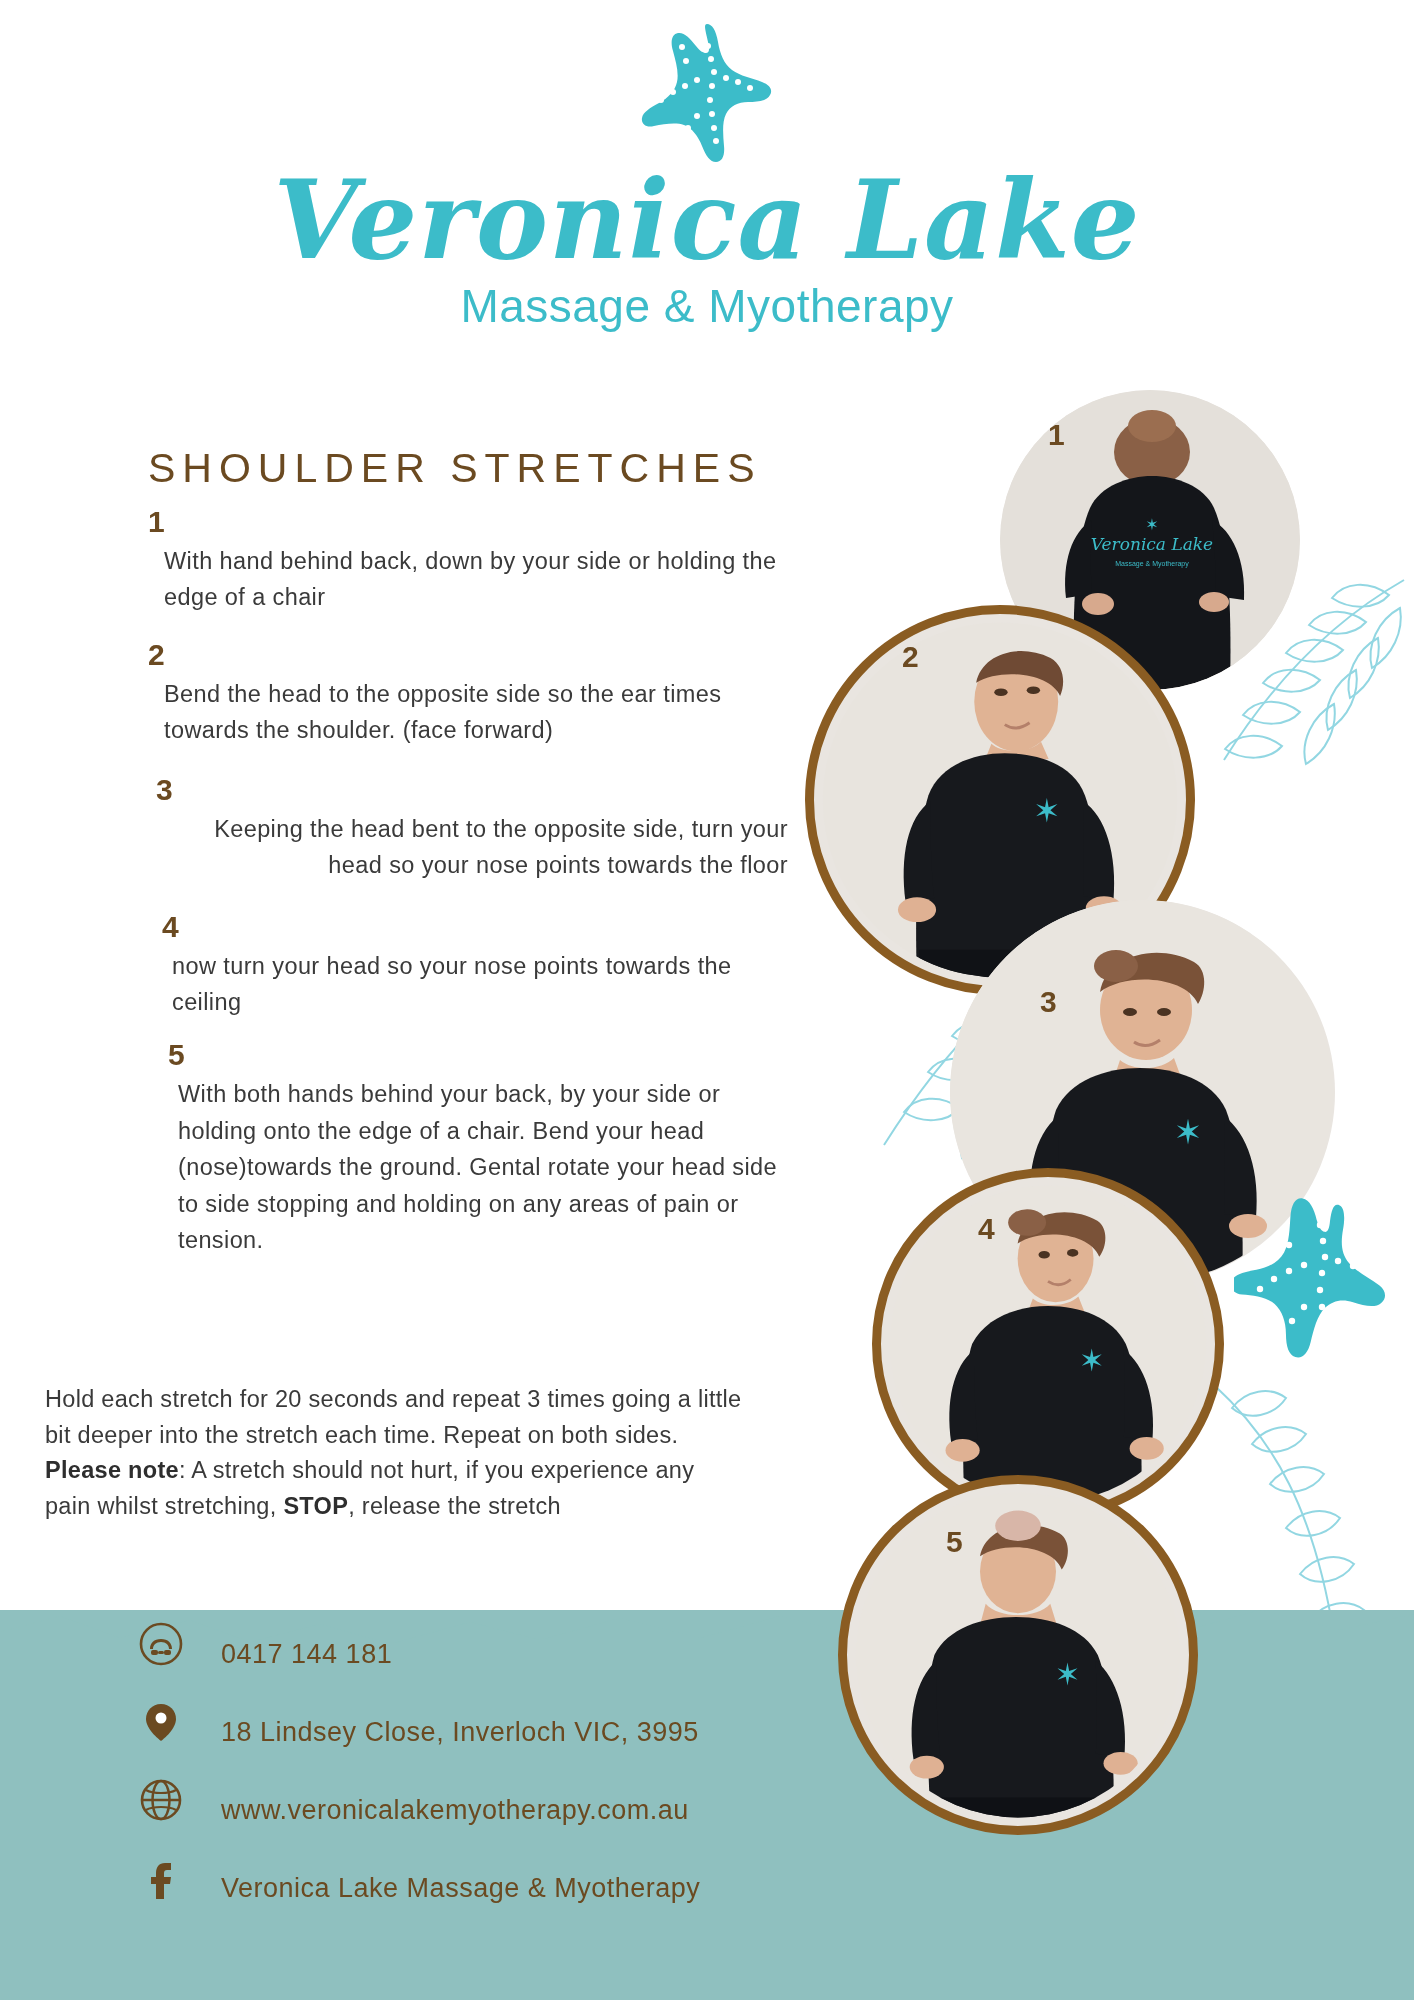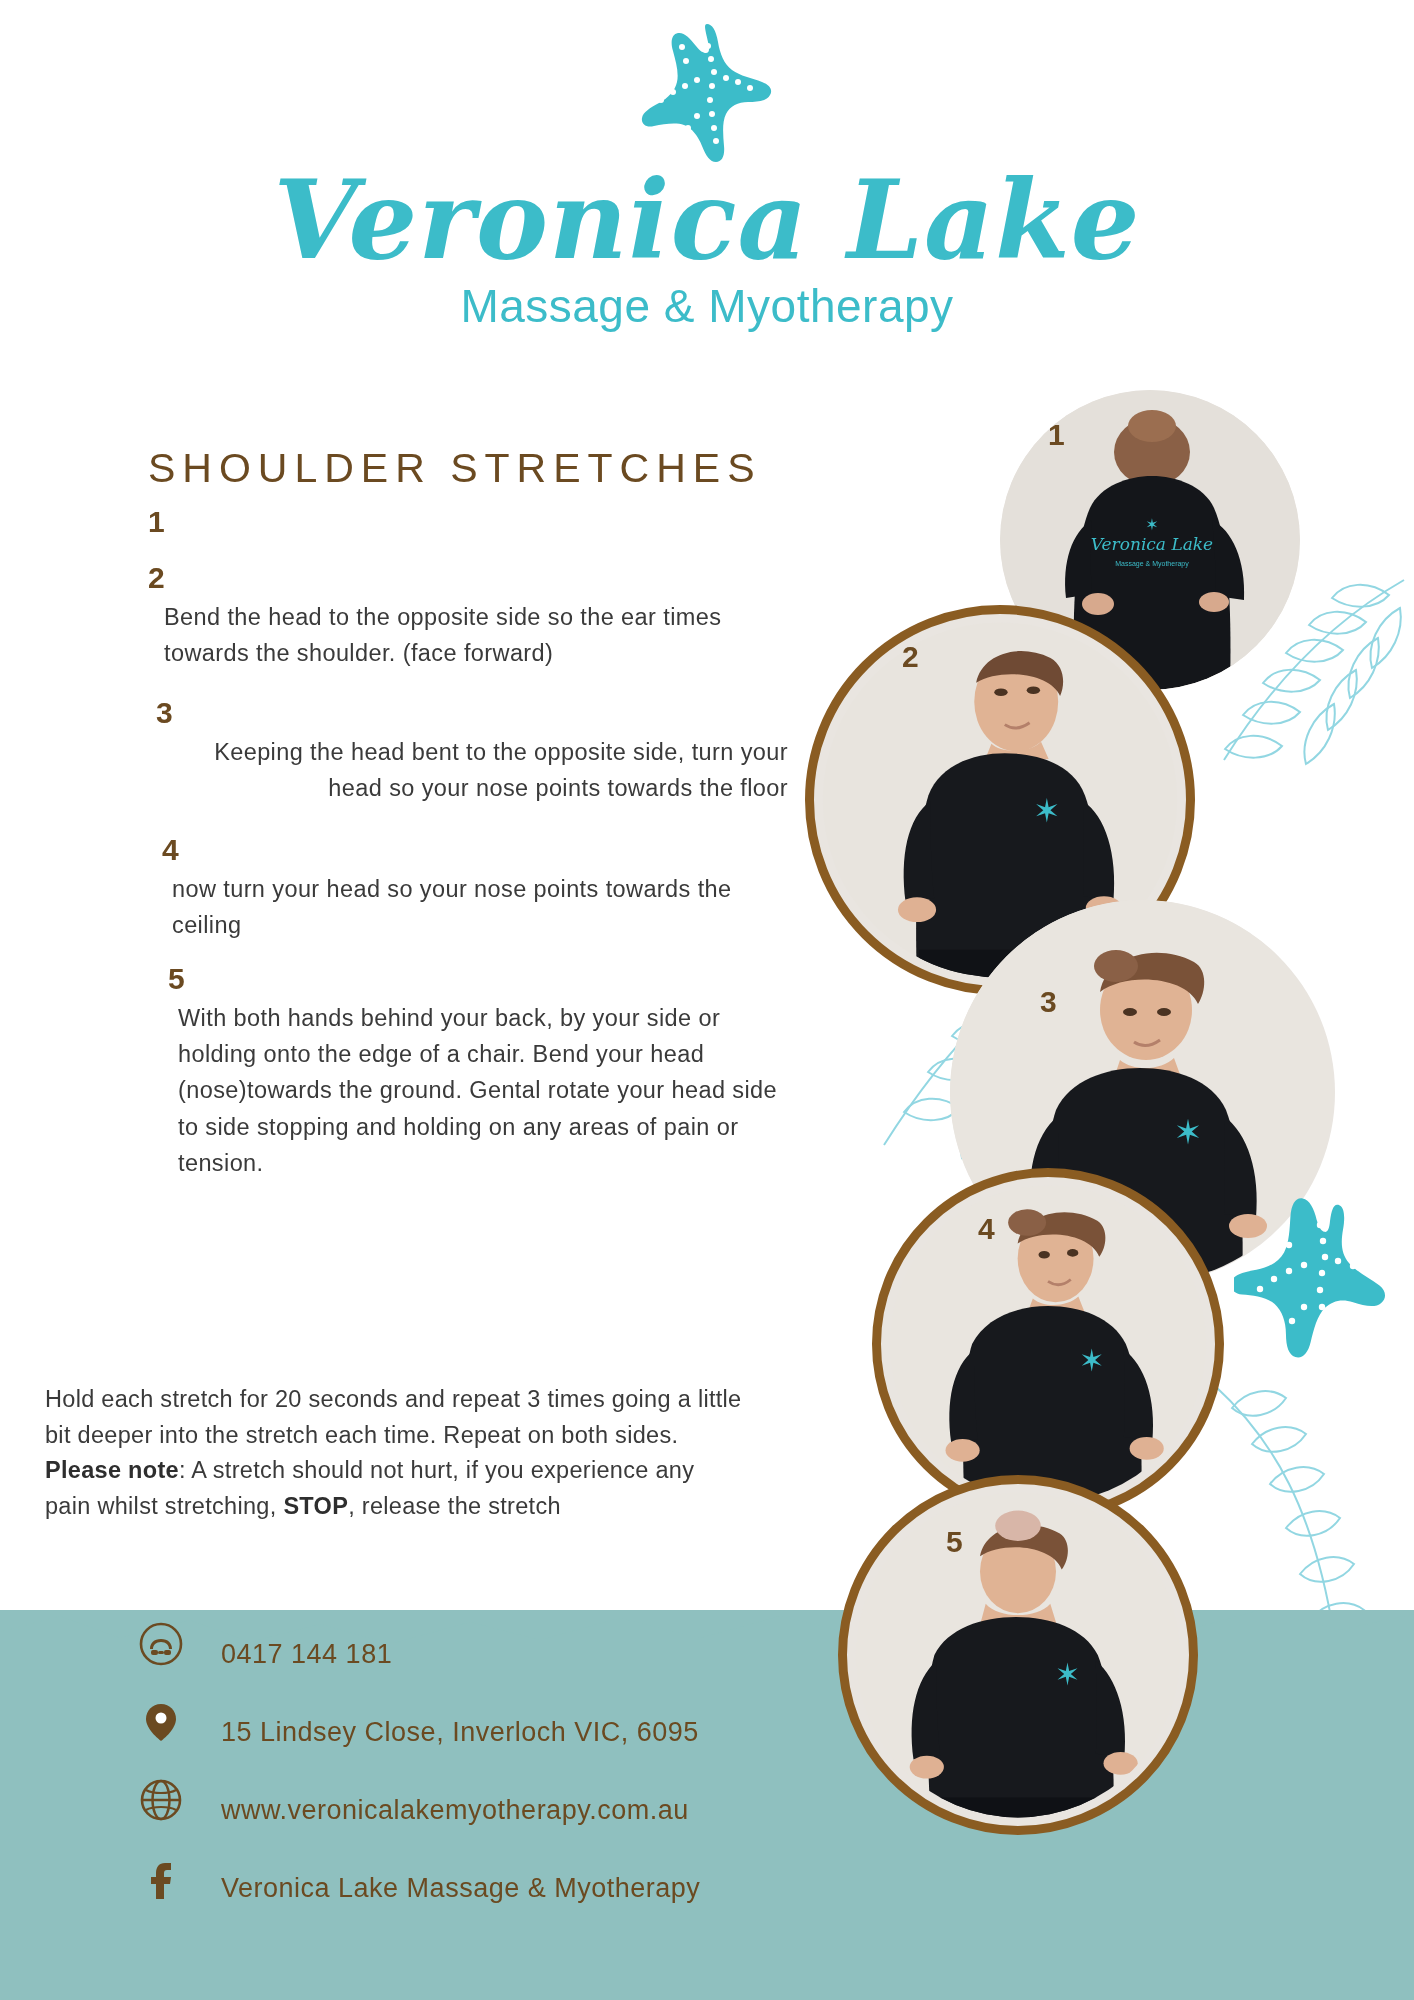--- a/index.html
+++ b/index.html
@@ -198,20 +198,21 @@
   </svg>
   <div class="brand-name">Veronica Lake</div>
   <div class="brand-sub">Massage &amp; Myotherapy</div>
 </div>
 
 <div class="headline">SHOULDER STRETCHES</div>
 
 <div class="steps">
   <div class="step s1">
     <div class="step-num">1</div>
+    <div class="step-text">With hand behind back, down by your side or holding the edge of a chair</div>
   </div>
   <div class="step s2">
     <div class="step-num">2</div>
     <div class="step-text">Bend the head to the opposite side so the ear times towards the shoulder. (face forward)</div>
   </div>
   <div class="step s3">
     <div class="step-num">3</div>
     <div class="step-text">Keeping the head bent to the opposite side, turn your head so your nose points towards the floor</div>
   </div>
   <div class="step s4">
@@ -399,21 +400,21 @@
     </span>
     <span class="contact-text">0417 144 181</span>
   </div>
   <div class="contact-row">
     <span class="contact-ico">
       <svg width="46" height="46" viewBox="0 0 46 46">
         <path d="M23 5 C14 5 8 12 8 20 C8 31 23 42 23 42 C23 42 38 31 38 20 C38 12 32 5 23 5Z" fill="#6b4a21"></path>
         <circle cx="23" cy="19" r="5.5" fill="#ffffff"></circle>
       </svg>
     </span>
-    <span class="contact-text">15 Lindsey Close, Inverloch VIC, 6095</span>
+    <span class="contact-text">18 Lindsey Close, Inverloch VIC, 3995</span>
   </div>
   <div class="contact-row">
     <span class="contact-ico">
       <svg width="46" height="46" viewBox="0 0 46 46">
         <circle cx="23" cy="23" r="19" fill="none" stroke="#6b4a21" stroke-width="2.6"></circle>
         <ellipse cx="23" cy="23" rx="8.5" ry="19" fill="none" stroke="#6b4a21" stroke-width="2.4"></ellipse>
         <line x1="4" y1="23" x2="42" y2="23" stroke="#6b4a21" stroke-width="2.4"></line>
         <path d="M8 13 C15 17 31 17 38 13" fill="none" stroke="#6b4a21" stroke-width="2.2"></path>
         <path d="M8 33 C15 29 31 29 38 33" fill="none" stroke="#6b4a21" stroke-width="2.2"></path>
       </svg>

